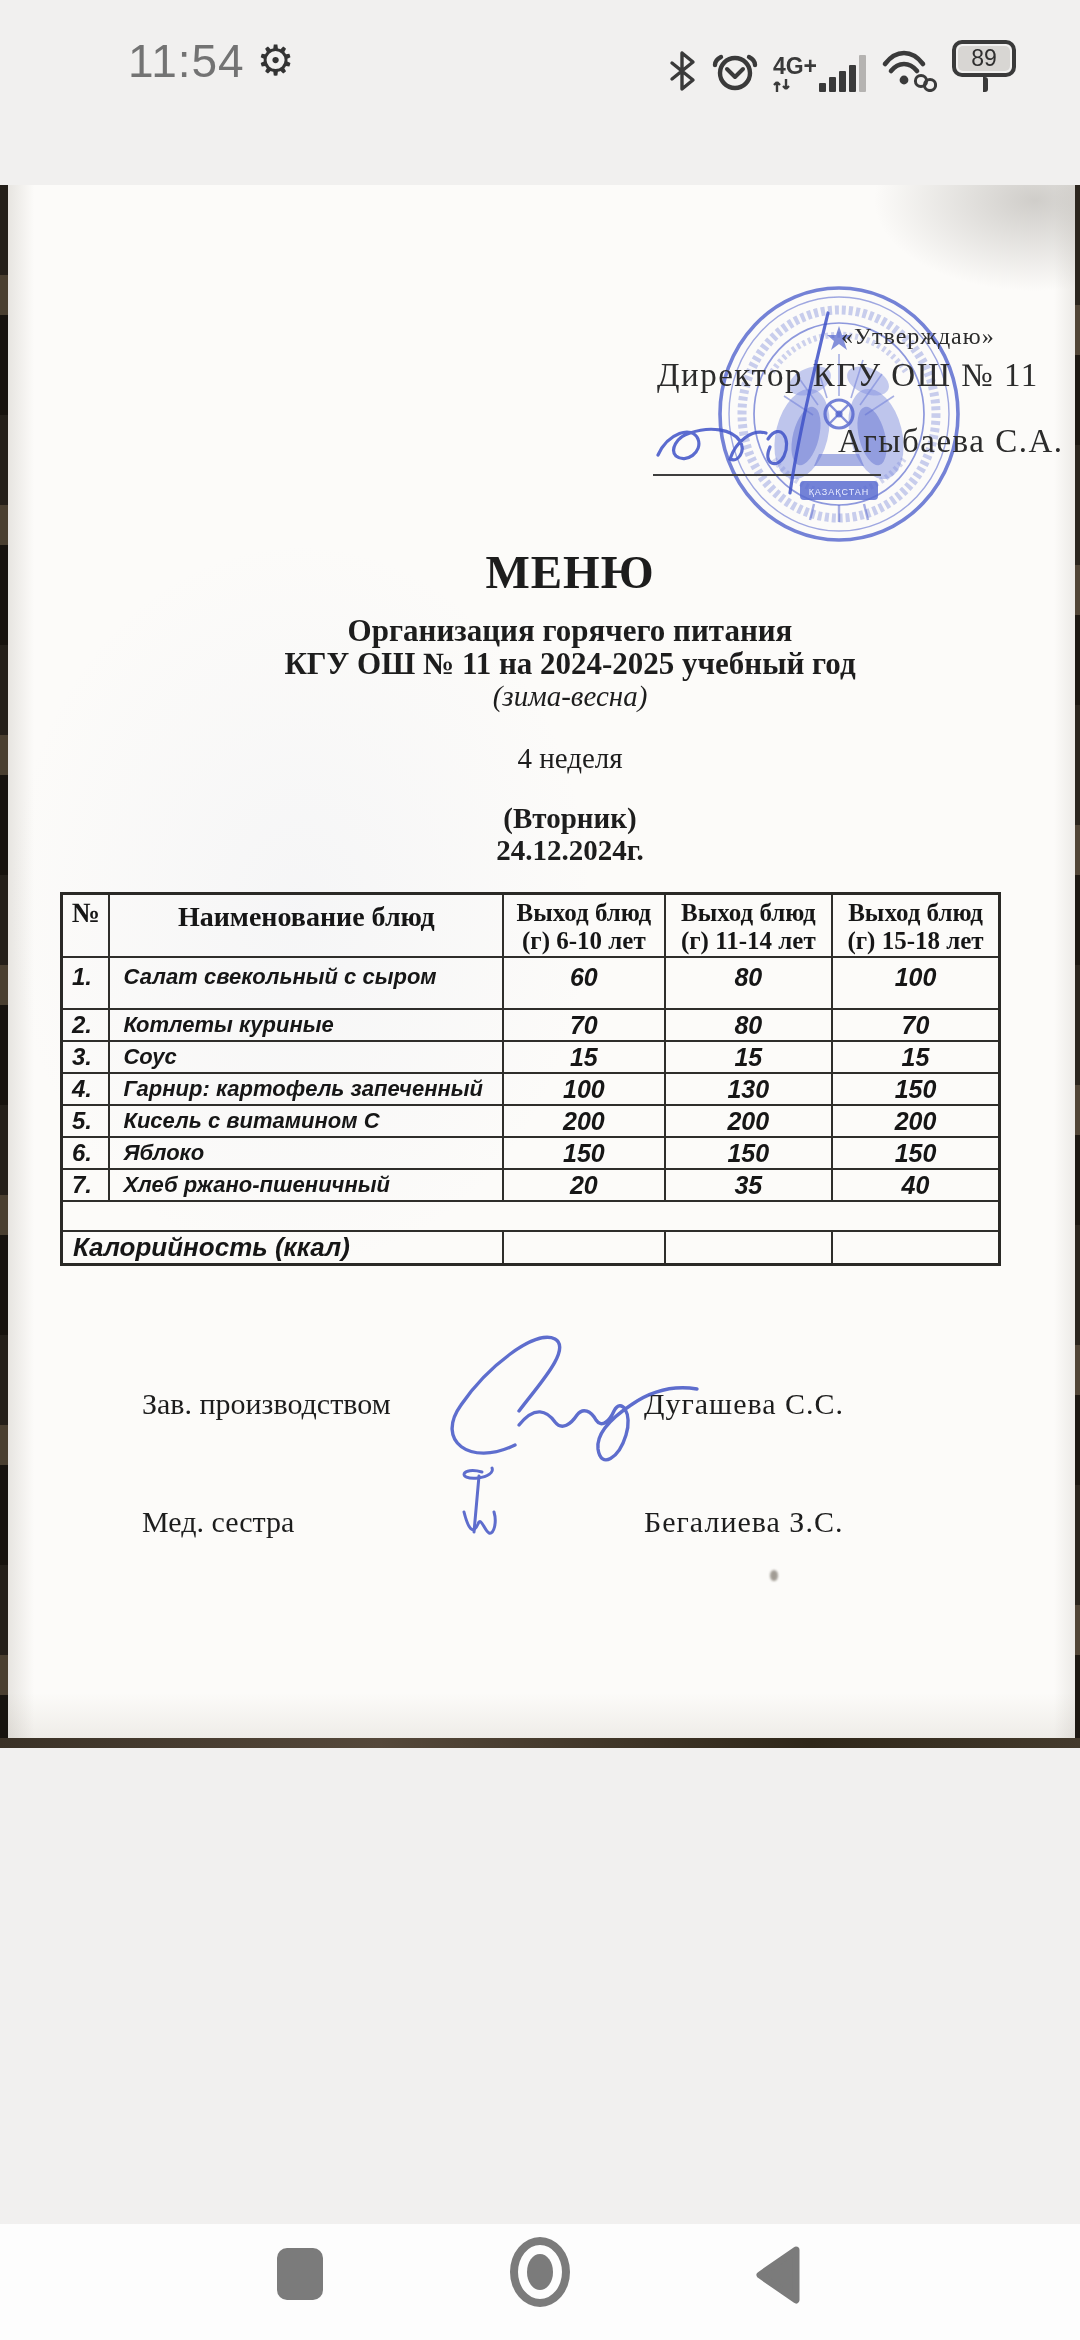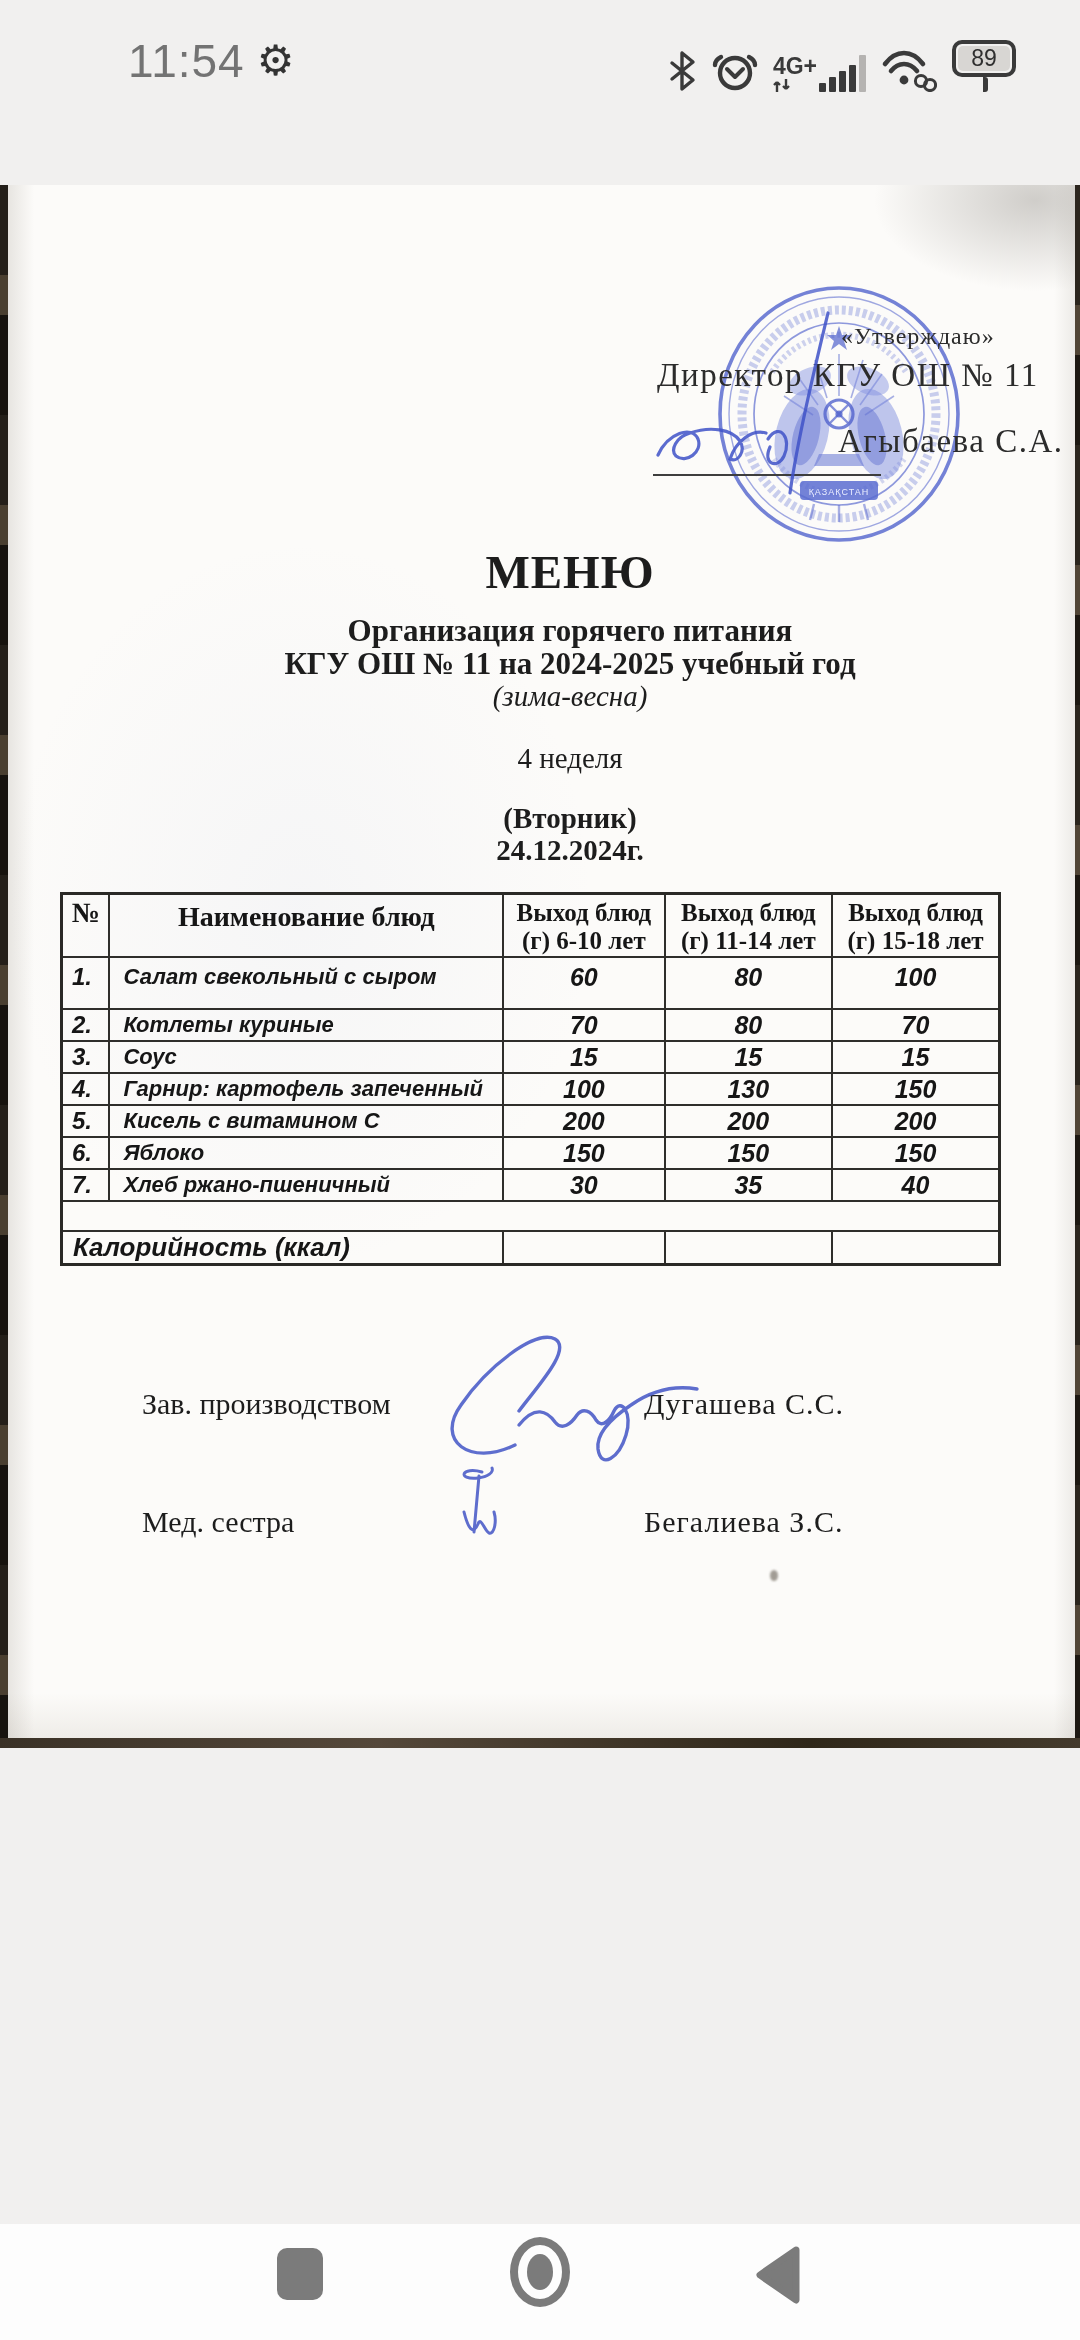--- a/index.html
+++ b/index.html
@@ -272,21 +272,21 @@
       <tr class="r">
         <td class="c-num">6.</td>
         <td class="c-dish">Яблоко</td>
         <td class="c-val">150</td>
         <td class="c-val">150</td>
         <td class="c-val">150</td>
       </tr>
       <tr class="r">
         <td class="c-num">7.</td>
         <td class="c-dish">Хлеб ржано-пшеничный</td>
-        <td class="c-val">30</td>
+        <td class="c-val">20</td>
         <td class="c-val">35</td>
         <td class="c-val">40</td>
       </tr>
       <tr class="r-empty">
         <td colspan="5"></td>
       </tr>
       <tr class="r-cal">
         <td colspan="2" class="c-cal">Калорийность (ккал)</td>
         <td class="c-val"></td>
         <td class="c-val"></td>

